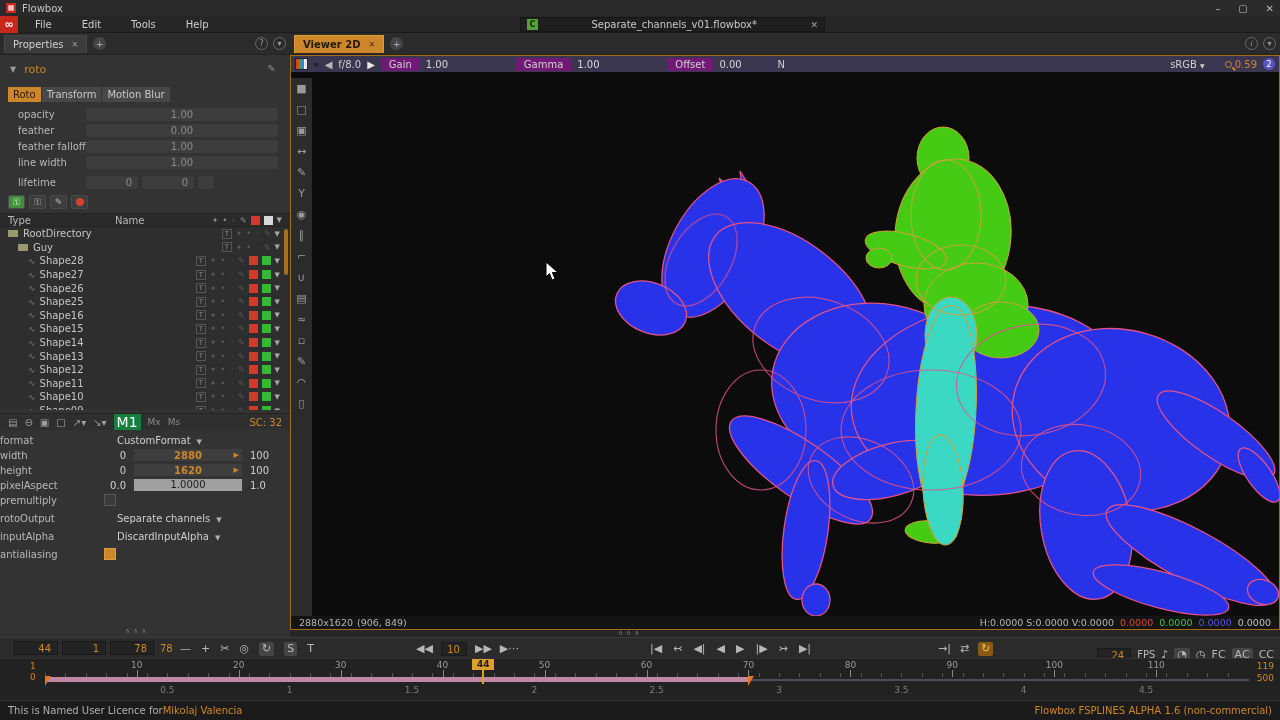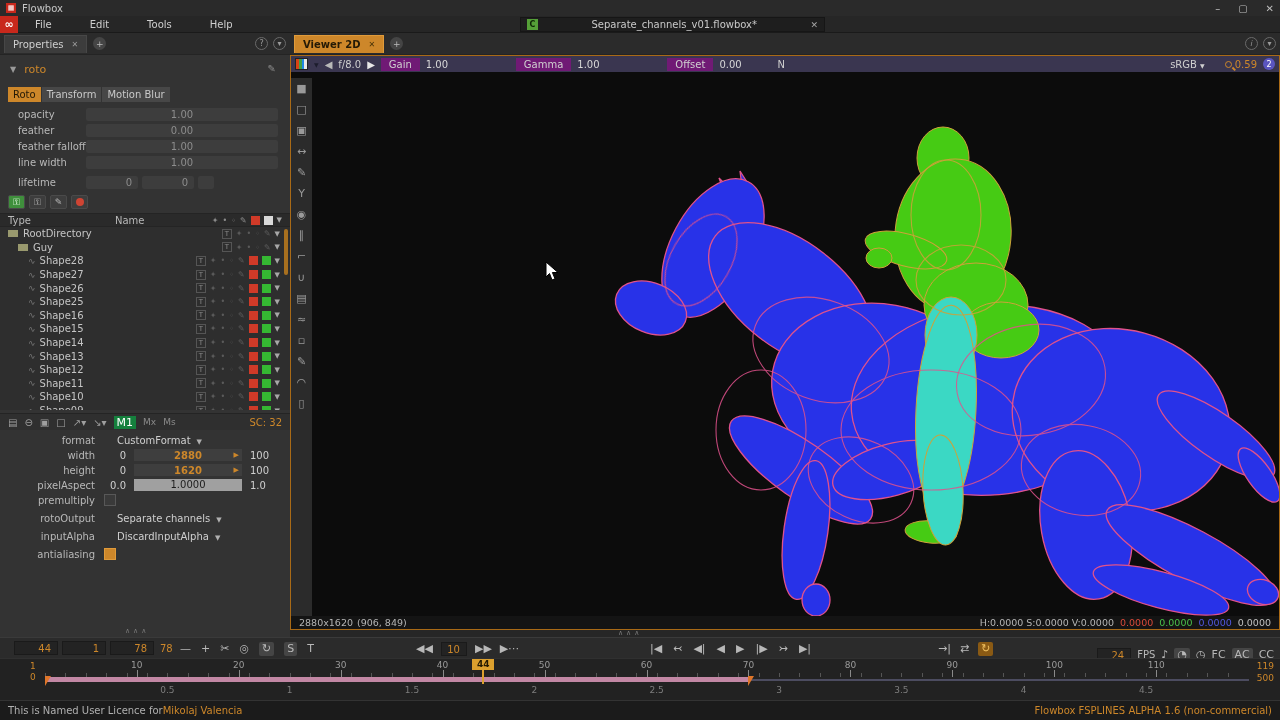--- a/index.html
+++ b/index.html
@@ -12,21 +12,21 @@
   #titlebar { left:0; top:0; width:1280px; height:16px; background:#2a2a2a;
     display:flex; align-items:center; padding:0 6px; color:#c5c5c5; font-size:10px; }
   #titleicon { width:10px; height:10px; background:#c8281c; margin-right:6px;
     display:inline-flex; align-items:center; justify-content:center; color:#fff; font-size:7px; }
   #wincontrols { margin-left:auto; display:flex; gap:18px; color:#bdbdbd; font-size:10px; }
   #wincontrols span { cursor:default; }
   #menubar { left:0; top:16px; width:1280px; height:17px; background:#262626;
     display:flex; align-items:center; border-bottom:1px solid #1a1a1a; }
   #fblogo { width:18px; height:17px; background:#c8281c; color:#fff; font-weight:bold;
     display:flex; align-items:center; justify-content:center; font-size:11px; }
-  #menuitems { display:flex; gap:20px; margin-left:8px;align-items:center; }
+  #menuitems { display:flex; gap:12px; margin-left:8px;align-items:center; }
   #menuitems span { padding:2px 9px; color:#cfcfcf; }
   #doctab { position:absolute; left:520px; top:1px; width:305px; height:15px; background:#1e1e1e;
     display:flex; align-items:center; padding:0 6px; border:1px solid #161616; }
   #doctab .cico { width:11px; height:11px; background:#55a038; color:#0d2605; font-size:8px; font-weight:bold;
     display:inline-flex; align-items:center; justify-content:center; margin-right:6px; }
   #doctab .lbl { flex:1; text-align:center; color:#c9c9c9; }
   #doctab .x { color:#a5a5a5; font-size:9px; margin-left:6px; }
 
   
   #ppanel { left:0; top:33px; width:290px; height:604px; background:#2e2e2e; }
@@ -81,26 +81,26 @@
   .trow .rgt { margin-left:auto; display:flex; align-items:center; gap:4px; padding-right:10px; }
   .tT { width:10px; height:10px; border:1px solid #555; color:#8a8a8a; font-size:7px;
     display:inline-flex; align-items:center; justify-content:center; }
   .dim { color:#5a5a5a; font-size:8px; }
   .dropt { color:#a8a8a8; font-size:7px; }
   #treescroll { position:absolute; right:2px; top:174px; width:4px; height:46px; background:#a8701f;
     border-radius:2px; }
   #mtoolbar { position:absolute; left:0; top:358px; width:290px; height:17px; background:#2f2f2f;
     border-top:1px solid #242424; display:flex; align-items:center; gap:7px; padding:0 8px; color:#9f9f9f; }
   #mtoolbar .mi { font-size:10px; }
-  #mtoolbar .m1 { background:#15803d; color:#fff; padding:0 3px; font-size:11px; }
+  #mtoolbar .m1 { background:#15803d; color:#fff; padding:0 3px; font-size:14px; }
   #mtoolbar .msub { color:#8a8a8a; font-size:9px; }
   #mtoolbar .sc { margin-left:auto; color:#cd872a; }
   #fmt { position:absolute; left:0; top:378px; width:290px; }
   .frow { position:relative; height:15px; }
-  .frow .flab { position:absolute; left:0; width:95px; text-align:right; top:2px; color:#b8b8b8; }
+  .frow .flab { position:absolute; left:0; width:95px; text-align:left; top:2px; color:#b8b8b8; }
   .frow .fval { position:absolute; left:117px; top:2px; color:#cfcfcf; }
   .frow .dd { color:#b0b0b0; font-size:7px; margin-left:6px; }
   .frow .minv { position:absolute; left:104px; top:2px; width:22px; text-align:right; color:#cfcfcf; }
   .numfld { position:absolute; left:134px; top:1px; width:108px; height:12px; background:#3e3e3e;
     display:flex; align-items:center; justify-content:center; color:#cd872a; font-weight:bold; }
   .numfld .arr { position:absolute; right:3px; color:#cd872a; font-size:7px; }
   .frow .maxv { position:absolute; left:250px; top:2px; color:#cfcfcf; }
   .pafld { position:absolute; left:134px; top:1px; width:108px; height:12px; background:#a0a0a0;
     color:#1c1c1c; text-align:center; line-height:12px; }
   .cbx { position:absolute; left:104px; top:1px; width:12px; height:12px; background:#3a3a3a;

